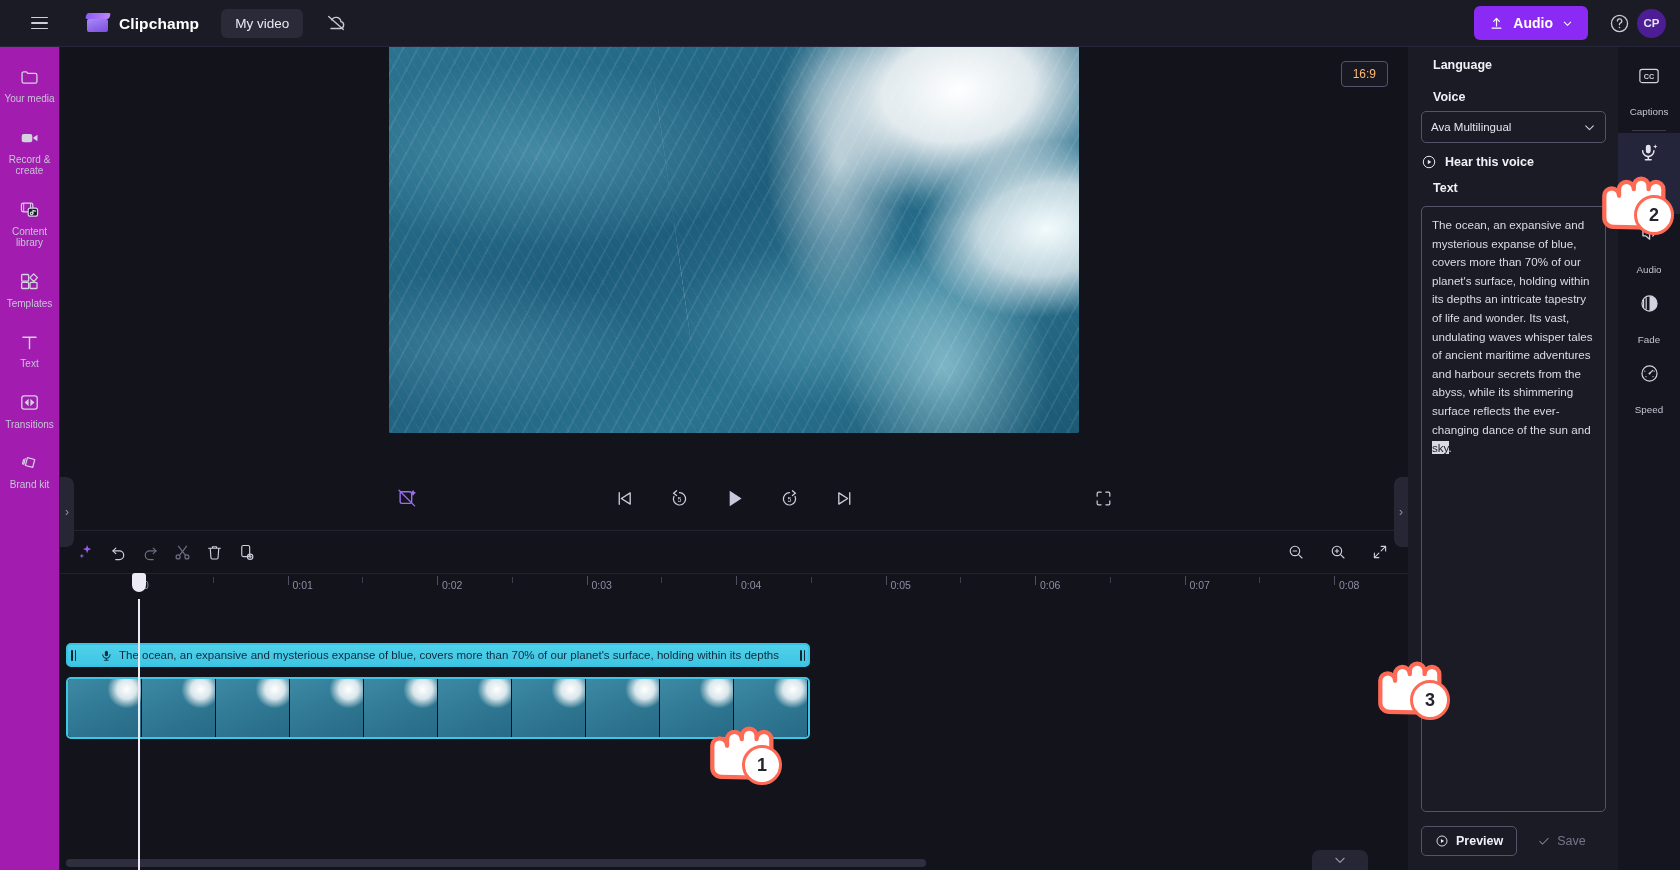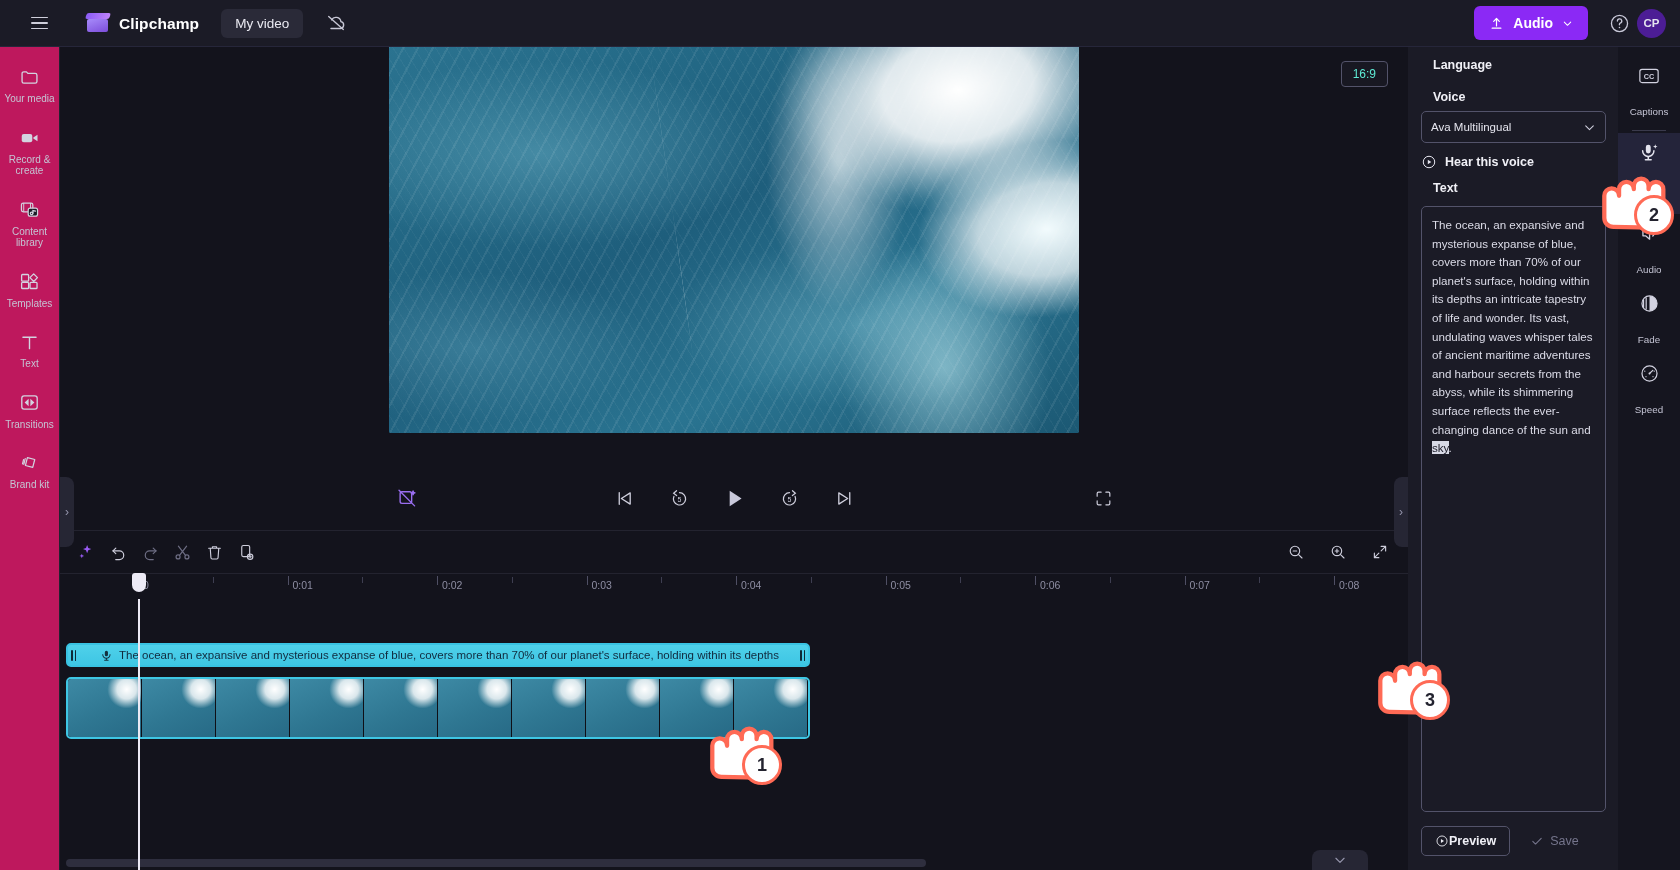--- a/index.html
+++ b/index.html
@@ -47,42 +47,42 @@
     background: #4c1d95; color: #e4e4ee; font-size: 11.5px; font-weight: 600;
     display: flex; align-items: center; justify-content: center;
     margin-left: 3px; cursor: pointer;
   }
 
   
   .body-row { flex: 1 1 auto; display: flex; min-height: 0; position: relative; }
 
   
   .left-rail {
-    width: 60px; flex: 0 0 60px; background: #be185d;
+    width: 60px; flex: 0 0 60px; background: #a21caf;
     display: flex; flex-direction: column; align-items: center;
     padding-top: 12px; border-right: 1px solid #22222f;
   }
   .rail-item {
     width: 58px; padding: 7px 2px 7px; margin-bottom: 8px;
     display: flex; flex-direction: column; align-items: center; gap: 5px;
     cursor: pointer; border-radius: 6px;
   }
   .rail-item .ico { height: 22px; display:flex; align-items:center; justify-content:center; }
   .rail-item .lbl { font-size: 10px; line-height: 11.5px; color: #c5c5d4; text-align: center; width: 56px; }
 
   
   .center {
     flex: 1 1 auto; display: flex; flex-direction: column; min-width: 0;
     background: #13131c; position: relative;
   }
   .stage { flex: 1 1 auto; position: relative; display: flex; align-items: center; justify-content: center; }
   .ratio-badge {
     position: absolute; top: 14px; right: 20px;
     border: 1px solid #53536a; border-radius: 4px;
-    font-size: 12px; color: #5eead4; padding: 5px 11px; background: #181822;
+    font-size: 12px; color: #fdba74; padding: 5px 11px; background: #181822;
     cursor: pointer;
   }
   .video {
     width: 690px; height: 388px; border-radius: 2px; overflow: hidden;
     position: relative; margin-top: -36px;
     background: #1d5a72;
   }
   .video .sea {
     position: absolute; inset: 0;
     background:
@@ -203,21 +203,21 @@
   .adv .t { font-size: 11.5px; color: #a78bfa; }
   .ta-wrap { flex: 1 1 auto; margin-top: 4px; min-height: 0; display: flex; }
   .ta {
     flex: 1 1 auto; border: 1px solid #53536a; border-radius: 5px;
     padding: 9px 9px 9px 10px; font-size: 11.6px; line-height: 18.6px;
     color: #dcdce8; overflow: hidden; background: transparent; cursor: text;
   }
   .ta .sel { background: #d8dae6; color: #1c1c28; }
   .rp-footer { display: flex; align-items: center; gap: 10px; height: 58px; }
   .btn-preview {
-    display: flex; align-items: center; height: 30px; padding: 0 13px;
+    display: flex; align-items: center; gap: 7px; height: 30px; padding: 0 13px;
     border: 1px solid #53536a; border-radius: 5px; font-size: 12.5px; color: #f0f0f6;
     cursor: pointer; font-weight: 600; background: transparent;
     font-family: "Liberation Sans", sans-serif;
   }
   .btn-save {
     display: flex; align-items: center; gap: 6px; height: 30px; padding: 0 10px;
     font-size: 12.5px; color: #75758c; background: transparent; border: none; cursor: default;
     font-family: "Liberation Sans", sans-serif;
   }
 

